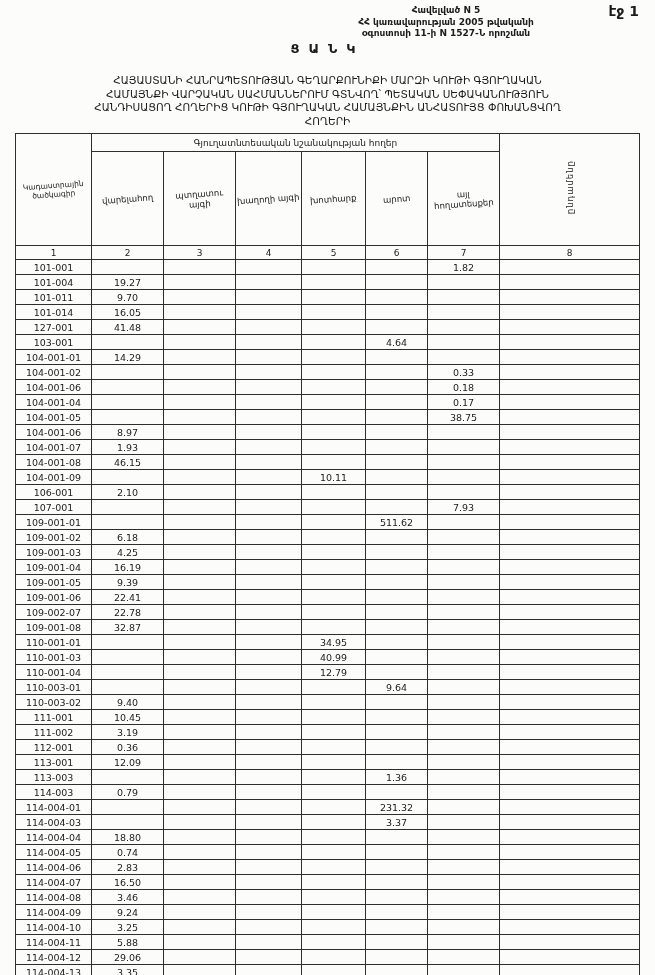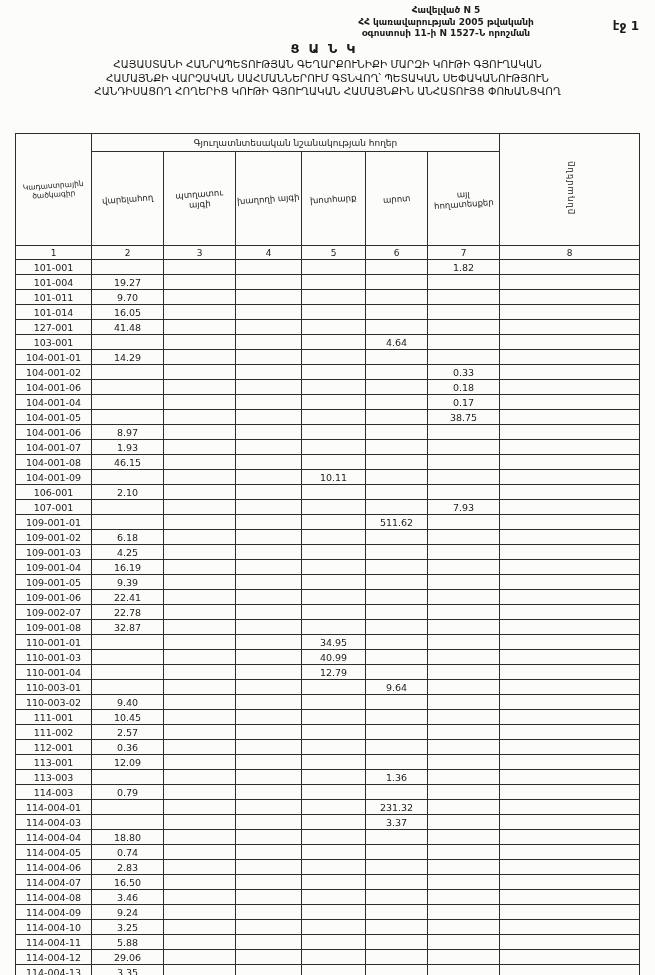--- a/index.html
+++ b/index.html
@@ -2,25 +2,25 @@
 <html><head>
 <meta charset="utf-8">
 <style>
   html, body { margin:0; padding:0; background:#ffffff; }
   .page {
     position:relative; width:655px; height:975px;
     background:#fcfcfa; color:#1b1b1b;
     font-family:"DejaVu Sans", sans-serif;
     overflow:hidden;
   }
-  .corner-page { position:absolute; top:3px; right:16px; font-size:12px; font-weight:bold;margin-top:16px; }
+  .corner-page { position:absolute; top:3px; right:16px; font-size:14px; font-weight:bold; }
   .appendix-block { position:absolute; top:5px; left:351px; width:190px; text-align:center; font-size:9px; font-weight:bold; line-height:11.5px; }
   .appendix-line { white-space:nowrap; }
   .title-block { position:absolute; top:41px; left:0; width:100%; text-align:center; }
-  .doc-title { font-size:13px; font-weight:bold; letter-spacing:9px; margin-bottom:2px; }
+  .doc-title { font-size:13px; font-weight:bold; letter-spacing:9px; margin-bottom:18px; }
   .title-line { font-size:10.5px; font-weight:normal; line-height:13.5px; }
 
   table.land { position:absolute; top:133px; left:15px; width:624px; border-collapse:collapse; table-layout:fixed; }
   .land th, .land td { border:1px solid #2e2e2e; padding:0; text-align:center; vertical-align:middle; }
   .land th { font-weight:normal; }
   .group-head { height:17px; font-size:9px; }
   .code-head { font-size:7.5px; line-height:9px; }
   .code-head .tilt, .labels-row .tilt { display:inline-block; transform:rotate(-4deg); }
   .labels-row th { height:93px; font-size:8.5px; line-height:10px; }
   .total-head .vert { display:inline-block; writing-mode:vertical-rl; transform:rotate(180deg); font-size:8.5px; letter-spacing:1px; }
@@ -38,20 +38,21 @@
     <div class="appendix-line">Հավելված N 5</div>
     <div class="appendix-line">ՀՀ կառավարության 2005 թվականի</div>
     <div class="appendix-line">օգոստոսի 11-ի N 1527-Ն որոշման</div>
   </div>
 
   <div class="title-block">
     <div class="doc-title">ՑԱՆԿ</div>
     <div class="title-line">ՀԱՅԱՍՏԱՆԻ ՀԱՆՐԱՊԵՏՈՒԹՅԱՆ ԳԵՂԱՐՔՈՒՆԻՔԻ ՄԱՐԶԻ ԿՈՒԹԻ ԳՅՈՒՂԱԿԱՆ</div>
     <div class="title-line">ՀԱՄԱՅՆՔԻ ՎԱՐՉԱԿԱՆ ՍԱՀՄԱՆՆԵՐՈՒՄ ԳՏՆՎՈՂ՝ ՊԵՏԱԿԱՆ ՍԵՓԱԿԱՆՈՒԹՅՈՒՆ</div>
     <div class="title-line">ՀԱՆԴԻՍԱՑՈՂ ՀՈՂԵՐԻՑ ԿՈՒԹԻ ԳՅՈՒՂԱԿԱՆ ՀԱՄԱՅՆՔԻՆ ԱՆՀԱՏՈՒՅՑ ՓՈԽԱՆՑՎՈՂ</div>
+    <div class="title-line">ՀՈՂԵՐԻ</div>
   </div>
 
   <table class="land">
     <colgroup>
       <col style="width:76px">
         <col style="width:72px">
         <col style="width:72px">
         <col style="width:66px">
       <col style="width:64px">
         <col style="width:62px">
@@ -393,21 +394,21 @@
           <td>10.45</td>
           <td></td>
           <td></td>
           <td></td>
           <td></td>
           <td></td>
           <td></td>
         </tr>
         <tr>
           <td class="code">111-002</td>
-          <td>2.57</td>
+          <td>3.19</td>
           <td></td>
           <td></td>
           <td></td>
           <td></td>
           <td></td>
           <td></td>
         </tr>
         <tr>
           <td class="code">112-001</td>
           <td>0.36</td>

